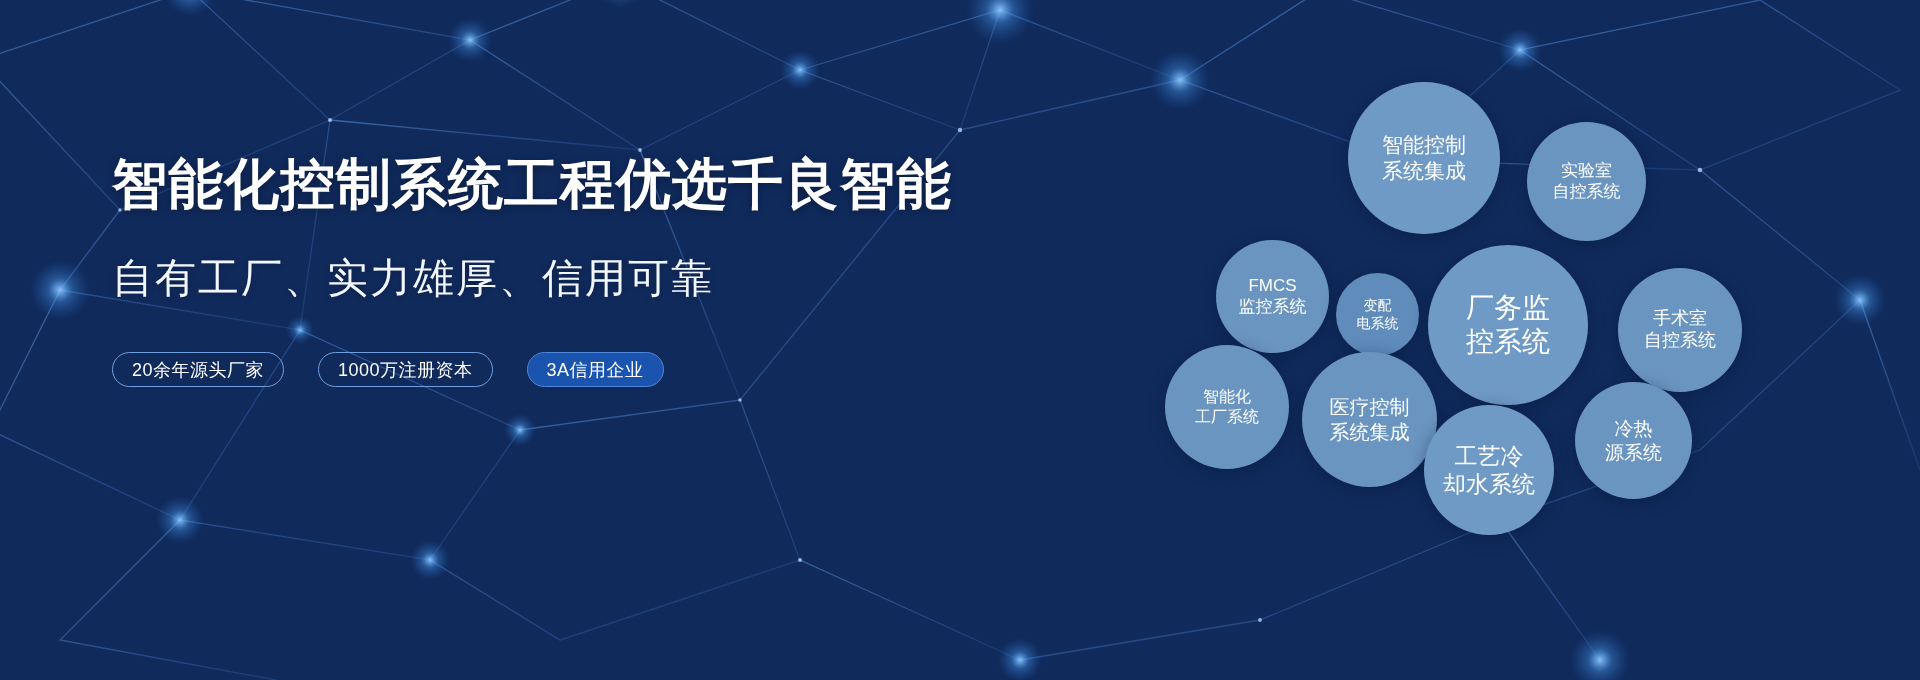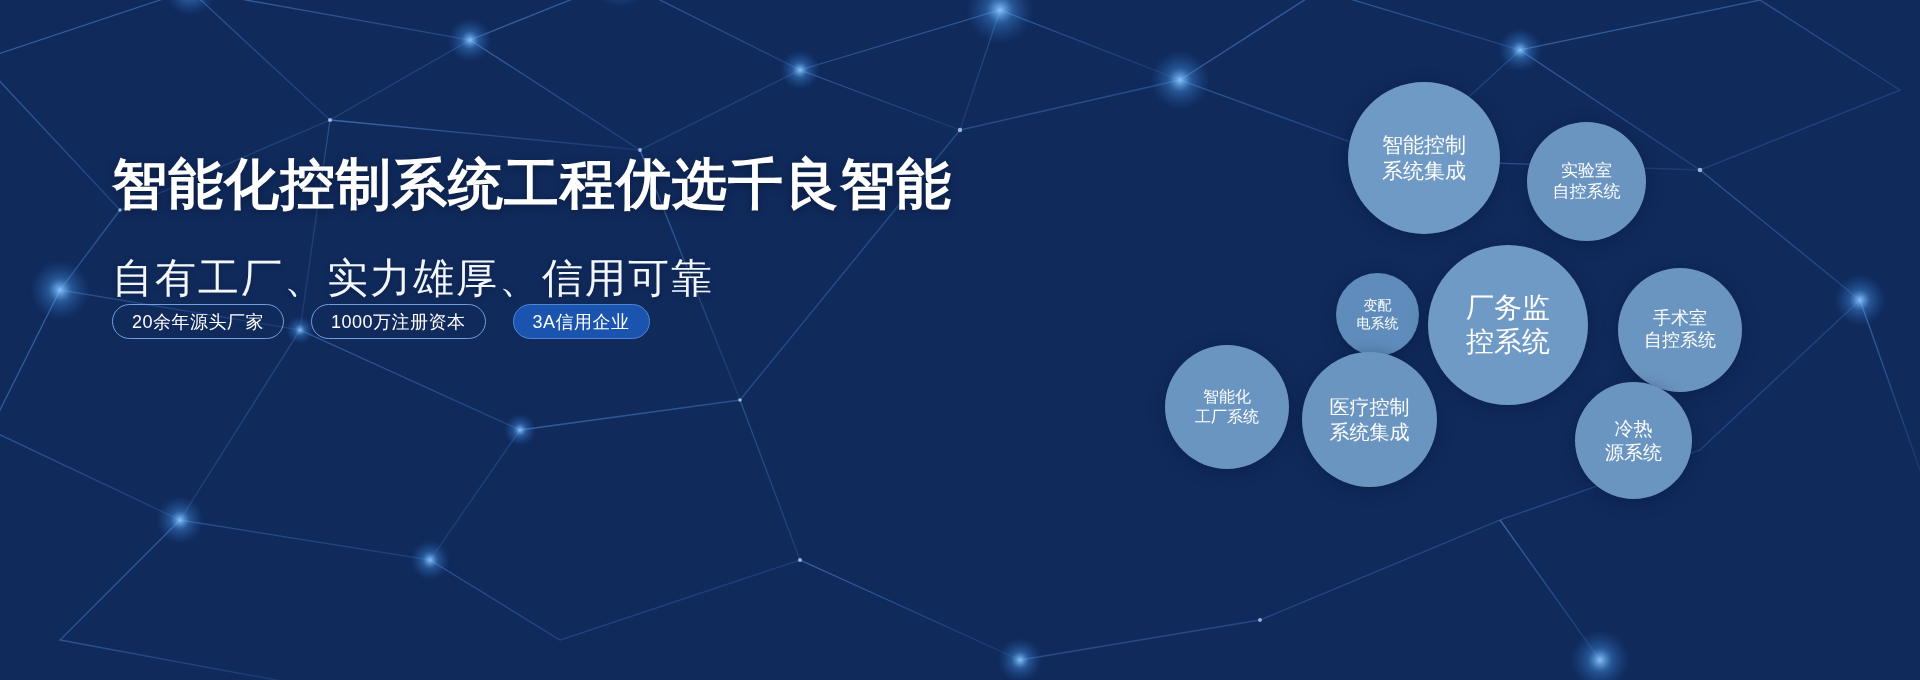--- a/index.html
+++ b/index.html
@@ -43,22 +43,23 @@
     margin-top:36px;
     font-size:41px;
     font-weight:normal;
     color:#f2f6ff;
     letter-spacing:2px;
     line-height:1.25;
     white-space:nowrap;
     text-shadow:0 1px 7px rgba(0,0,0,0.28);
   }
   #badges {
+    margin-top:48px;
     display:flex;
-    gap:27px;
+    gap:34px;
   }
   .badge {
     height:35px;
     padding:0 19px;
     display:flex;
     align-items:center;
     justify-content:center;
     border:1.5px solid #6f9fe0;
     border-radius:18px;
     color:#ffffff;
@@ -192,20 +193,24 @@
     <div class="bubble lite" style="left:1348px; top:82px; width:152px; height:152px; font-size:21px;">
       <span>智能控制</span>
       <span>系统集成</span>
     </div>
 
     <div class="bubble mid" style="left:1527px; top:122px; width:119px; height:119px; font-size:17px;">
       <span>实验室</span>
       <span>自控系统</span>
     </div>
 
+    <div class="bubble mid" style="left:1216px; top:240px; width:113px; height:113px; font-size:17px;">
+      <span>FMCS</span>
+      <span>监控系统</span>
+    </div>
 
     <div class="bubble deep" style="left:1336px; top:273px; width:83px; height:83px; font-size:14px;text-align:center;">
       <span>变配</span>
       <span>电系统</span>
     </div>
 
     <div class="bubble lite" style="left:1428px; top:245px; width:160px; height:160px; font-size:28px;">
       <span>厂务监</span>
       <span>控系统</span>
     </div>
@@ -223,16 +228,20 @@
     <div class="bubble mid" style="left:1302px; top:352px; width:135px; height:135px; font-size:20px;">
       <span>医疗控制</span>
       <span>系统集成</span>
     </div>
 
     <div class="bubble mid" style="left:1575px; top:382px; width:117px; height:117px; font-size:19px;align-items:center;">
       <span>冷热</span>
       <span>源系统</span>
     </div>
 
+    <div class="bubble lite" style="left:1424px; top:405px; width:130px; height:130px; font-size:23px;">
+      <span>工艺冷</span>
+      <span>却水系统</span>
+    </div>
 
   </div>
 
 </div>
 
 </body></html>

